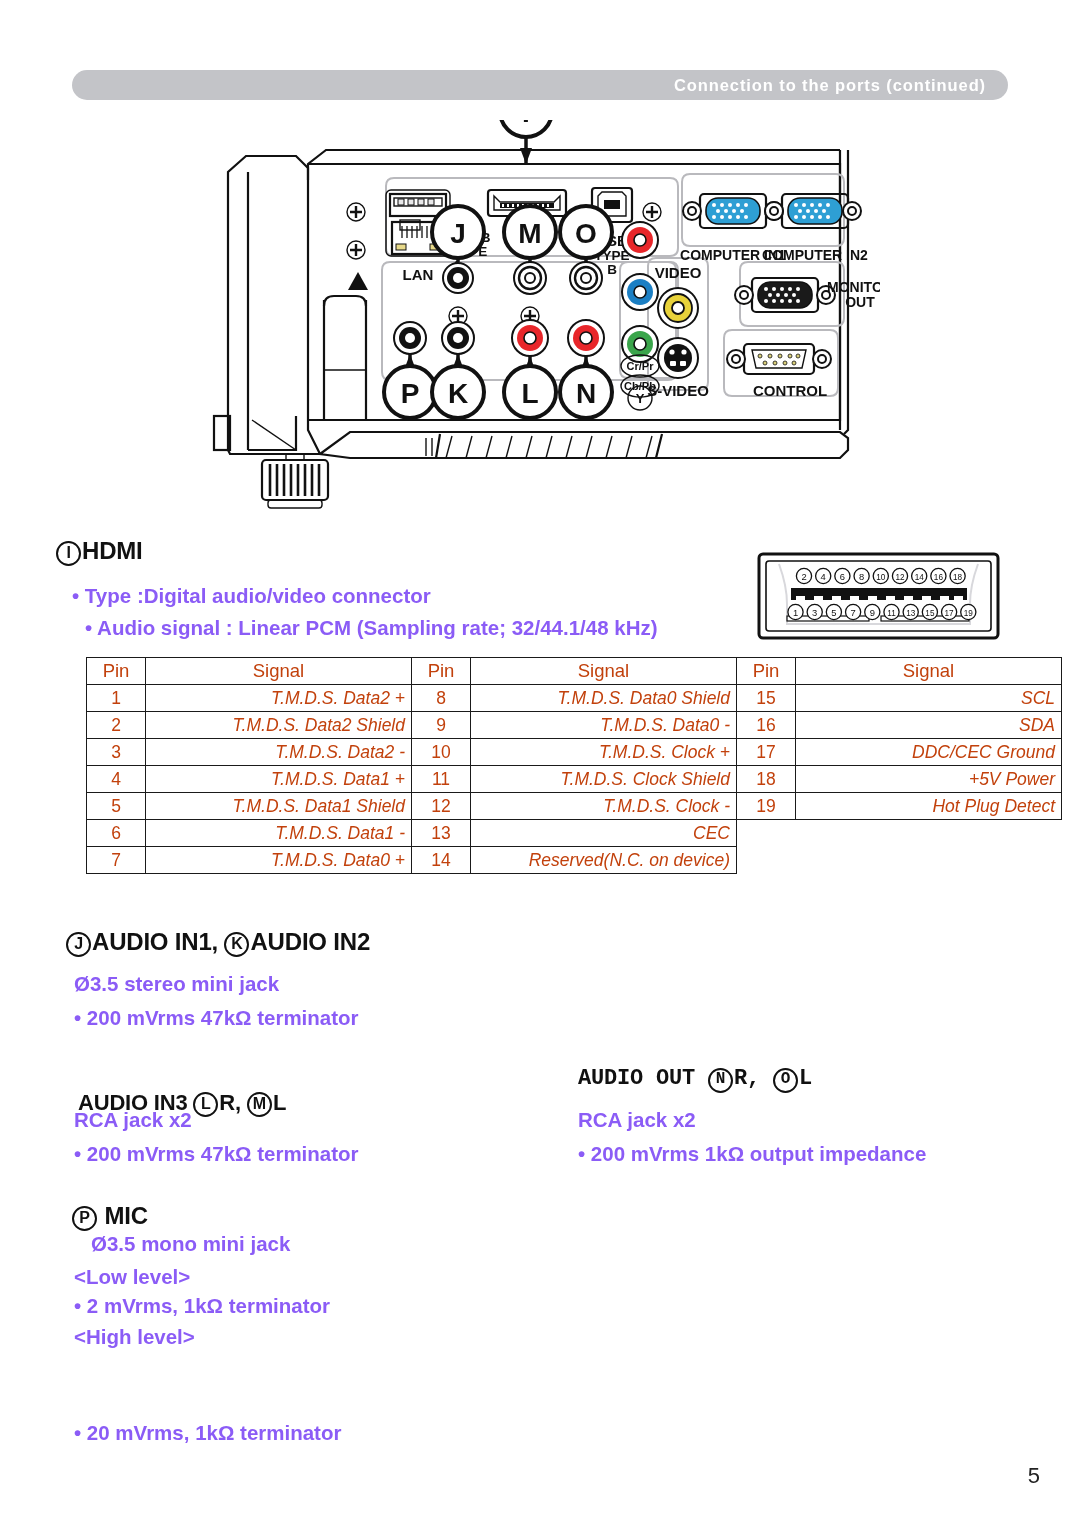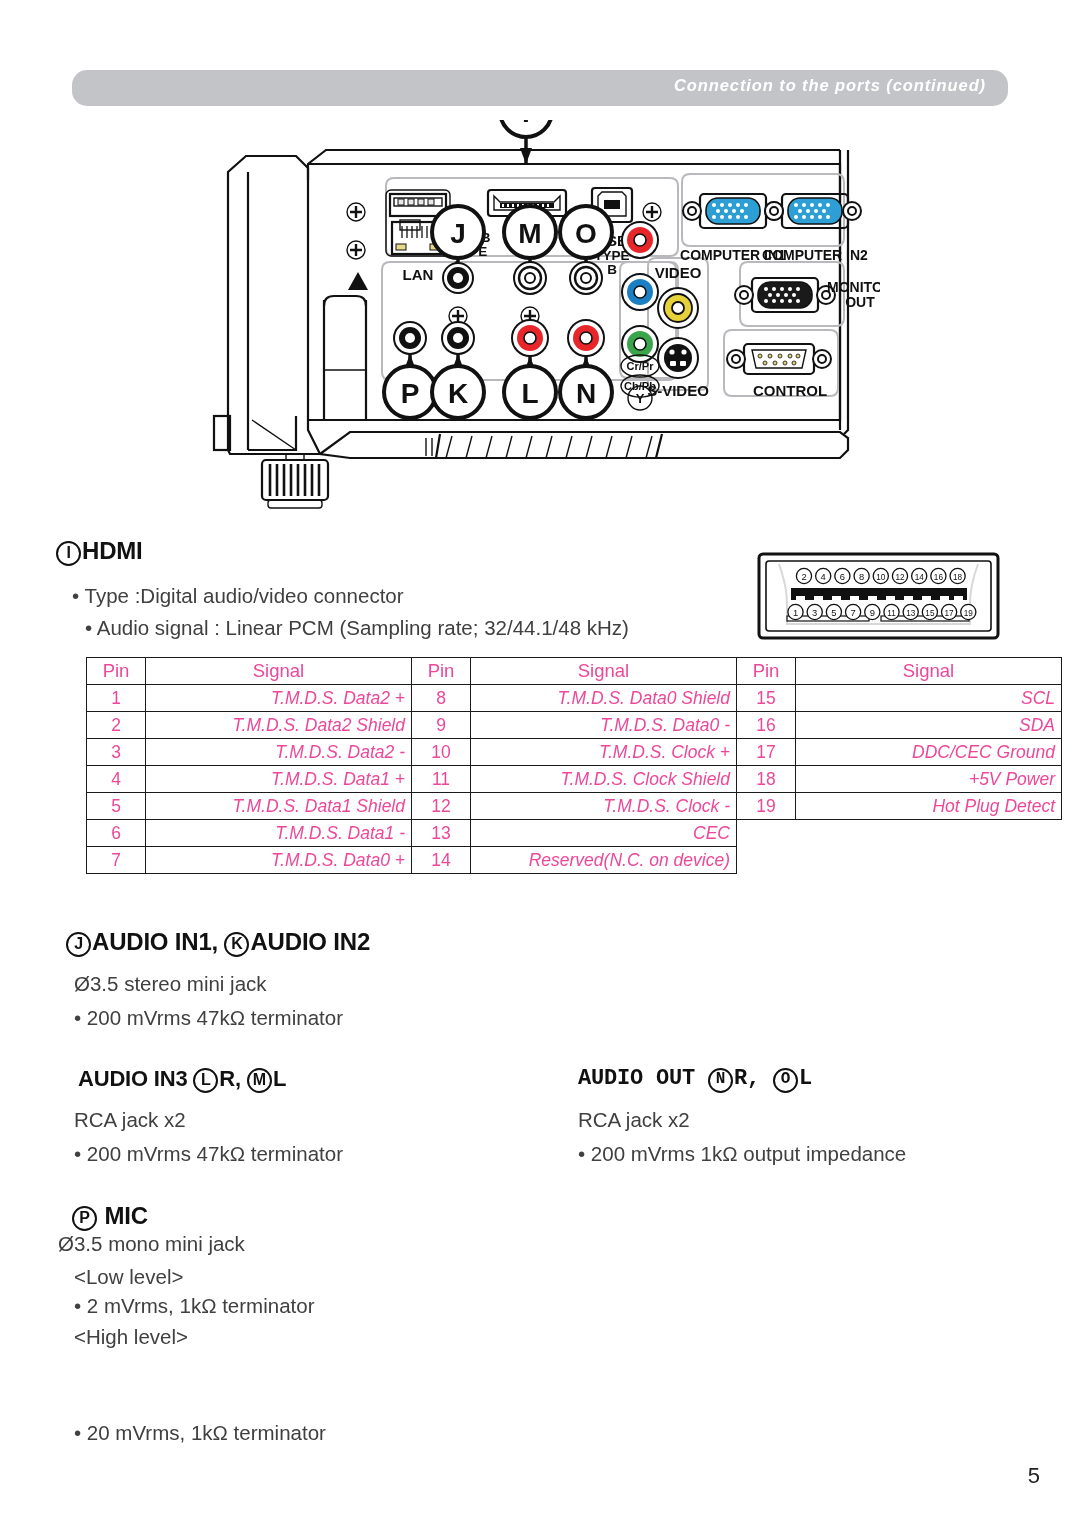--- a/index.html
+++ b/index.html
@@ -7,22 +7,22 @@
     width:1080px;height:1527px;
     background:#ffffff;
     font-family:"Liberation Sans", sans-serif;
     color:#111;
     position:relative;
     overflow:hidden;
   }
 
   
   .header-bar{
-    position:absolute;left:72px;top:70px;width:936px;height:36px;
-    background:#c3c4c8;border-radius:15px;font-style:italic;
+    position:absolute;left:72px;top:70px;width:936px;height:30px;
+    background:#c3c4c8;border-radius:15px;
   }
   .header-title{
     position:absolute;right:22px;top:0;height:30px;line-height:30px;
     font-size:16.5px;font-weight:bold;color:#ffffff;letter-spacing:.9px;
     white-space:nowrap;
   }
 
   
   .diagram{position:absolute;left:200px;top:120px;width:680px;height:400px;}
   .diagram svg{display:block;width:680px;height:400px;}
@@ -31,31 +31,31 @@
   .sec-title{
     position:absolute;font-weight:bold;font-size:24px;white-space:nowrap;
     letter-spacing:-.2px;
   }
   .sec-title .cmark{
     display:inline-block;border:2.4px solid #111;border-radius:50%;
     width:21px;height:21px;line-height:19px;text-align:center;
     font-size:16px;font-weight:bold;vertical-align:1px;margin-right:1px;
   }
   .body-line{
-    position:absolute;font-size:20.5px;white-space:nowrap;color:#404040;
+    position:absolute;font-size:20.5px;white-space:nowrap;color:#8b5cf6;font-weight:bold;
   }
 
   
   .pinout{position:absolute;left:757px;top:552px;width:243px;height:88px;}
   .pinout svg{display:block;}
 
   
   .pin-table{
     position:absolute;left:86px;top:657px;
-    border-collapse:collapse;font-size:17.5px;color:#ec4899;
+    border-collapse:collapse;font-size:17.5px;color:#c2410c;
   }
   .pin-table td,.pin-table th{
     border:1.4px solid #1a1a1a;
     padding:2px 6px;height:22px;font-weight:normal;
   }
   .pin-table th{text-align:center;font-weight:normal;font-size:18.5px;}
   .pin-table td.num{text-align:center;width:46px;}
   .pin-table td.sig{width:250px;text-align:right;padding-left:9px;font-style:italic;}
   .pin-table td.blank,.pin-table th.blank{border:none;}
 
@@ -642,34 +642,34 @@
       </tr>
     </tbody>
 </table>
 
 <div class="sec-title" style="left:66px;top:928px;">
   <span class="cmark">J</span><span>AUDIO IN1, </span><span class="cmark">K</span><span>AUDIO IN2</span>
 </div>
 <div class="body-line" style="left:74px;top:972px;">Ø3.5 stereo mini jack</div>
 <div class="body-line" style="left:74px;top:1006px;">• 200 mVrms 47kΩ terminator</div>
 
-<div class="sec-title" style="left:78px;top:1066px;font-size:22px;">
+<div class="sec-title" style="left:78px;top:1090px;font-size:22px;">
   <span>AUDIO IN3 </span><span class="cmark">L</span><span>R, </span><span class="cmark">M</span><span>L</span>
 </div>
 <div class="body-line" style="left:74px;top:1108px;">RCA jack x2</div>
 <div class="body-line" style="left:74px;top:1142px;">• 200 mVrms 47kΩ terminator</div>
 
 <div class="sec-title" style="left:578px;top:1066px;font-size:22px;font-family:Liberation Mono, monospace;">
   <span>AUDIO OUT </span><span class="cmark">N</span><span>R, </span><span class="cmark">O</span><span>L</span>
 </div>
 <div class="body-line" style="left:578px;top:1108px;">RCA jack x2</div>
 <div class="body-line" style="left:578px;top:1142px;">• 200 mVrms 1kΩ output impedance</div>
 
 <div class="sec-title" style="left:72px;top:1202px;">
   <span class="cmark">P</span>&nbsp;<span>MIC</span>
 </div>
-<div class="body-line" style="left:58px;top:1232px;">Ø3.5 mono mini jack</div>
+<div class="body-line" style="left:91px;top:1232px;">Ø3.5 mono mini jack</div>
 <div class="body-line" style="left:74px;top:1265px;text-align:center;">&lt;Low level&gt;</div>
 <div class="body-line" style="left:74px;top:1294px;">• 2 mVrms, 1kΩ terminator</div>
 <div class="body-line" style="left:74px;top:1325px;">&lt;High level&gt;</div>
 <div class="body-line" style="left:74px;top:1421px;">• 20 mVrms, 1kΩ terminator</div>
 
 <div class="page-num">5</div>
 
 </body></html>

